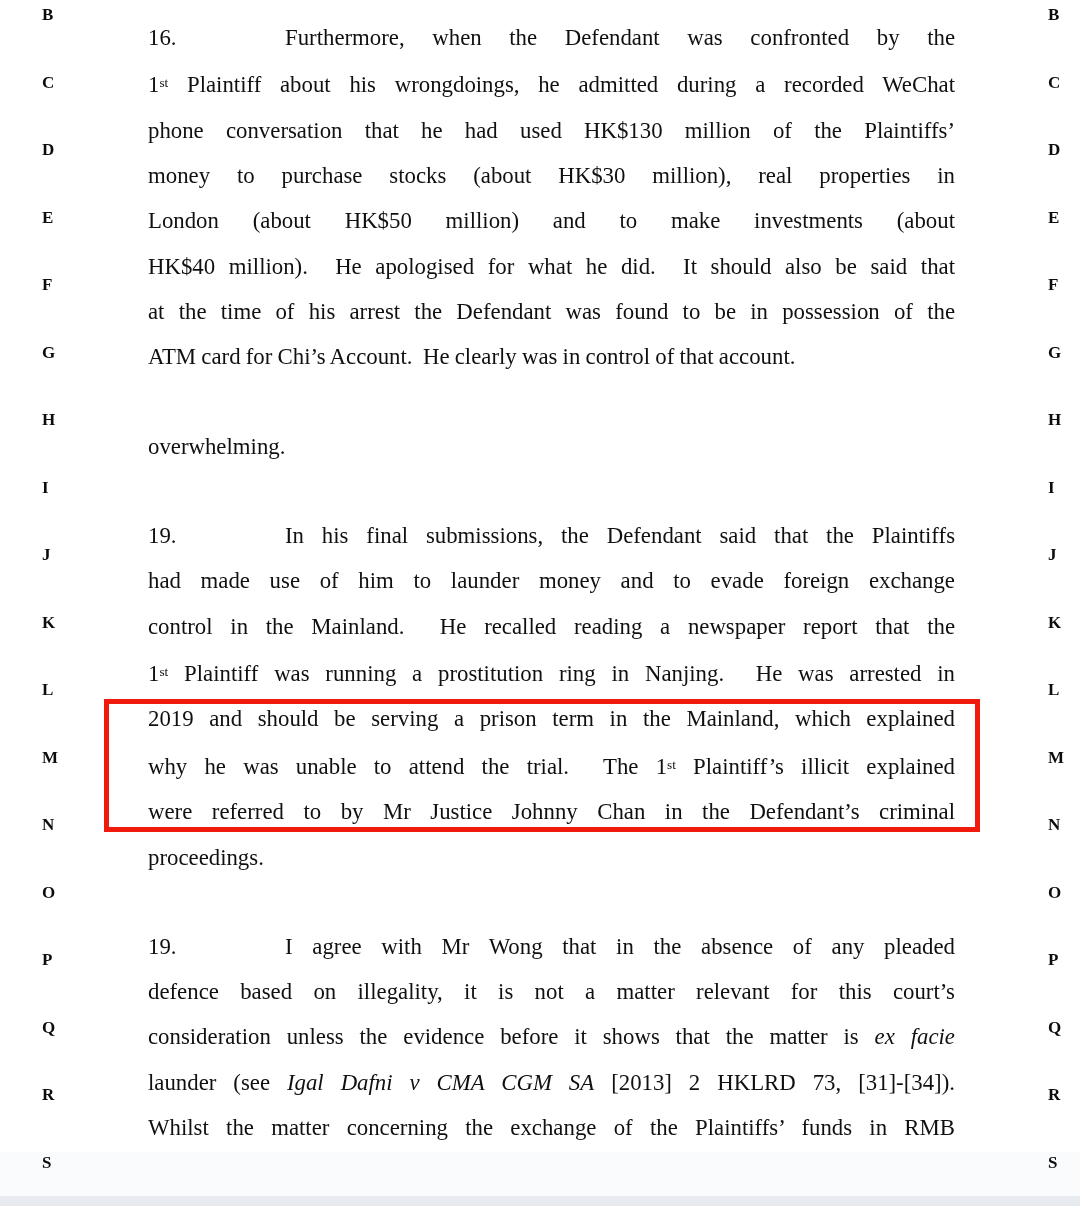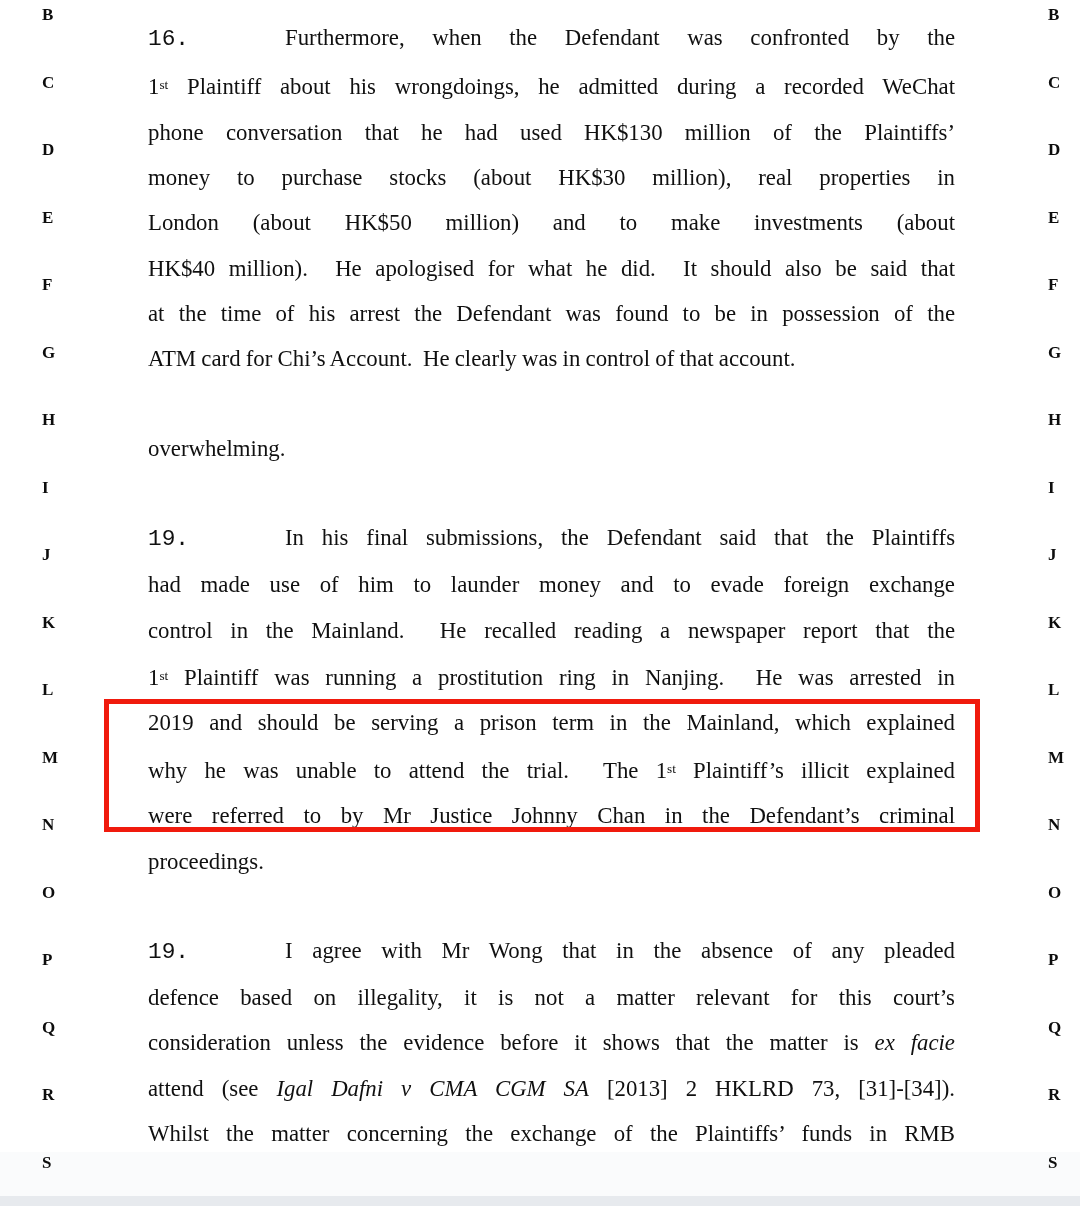--- a/index.html
+++ b/index.html
@@ -32,21 +32,21 @@
   .para { margin: 0; }
   .para + .para { margin-top: 44px; }
   .line {
     font-size: 22.8px;
     line-height: 45.3px;
     text-align: justify;
     text-align-last: justify;
     word-spacing: -0.5px;
   }
   .line.last { text-align-last: left; }
-  .pnum { display: inline-block; width: 137px; font-family: Liberation Mono, monospace; }
+  .pnum { display: inline-block; width: 137px; }
   .sup { font-size: 0.58em; vertical-align: 0.40em; }
   .it  { font-style: italic; }
 
   
   .highlight-box {
     position: absolute;
     left: 104px; top: 699px;
     width: 876px; height: 133px;
     box-sizing: border-box;
     border: 5px solid #f01a0d;
@@ -137,20 +137,20 @@
       <div class="line"><span>1</span><span class="sup">st</span><span> Plaintiff was running a prostitution ring in Nanjing.&nbsp; He was arrested in</span></div>
       <div class="line"><span>2019 and should be serving a prison term in the Mainland, which explained</span></div>
       <div class="line"><span>why he was unable to attend the trial.&nbsp; The 1</span><span class="sup">st</span><span> Plaintiff’s illicit explained</span></div>
       <div class="line"><span>were referred to by Mr Justice Johnny Chan in the Defendant’s criminal</span></div>
       <div class="line last"><span>proceedings.</span></div>
     </div>
     <div class="para">
       <div class="line"><span class="pnum">19.</span><span>I agree with Mr Wong that in the absence of any pleaded</span></div>
       <div class="line"><span>defence based on illegality, it is not a matter relevant for this court’s</span></div>
       <div class="line"><span>consideration unless the evidence before it shows that the matter is </span><span class="it">ex facie</span></div>
-      <div class="line"><span>attend (see </span><span class="it">Igal Dafni v CMA CGM SA</span><span> [2013] 2 HKLRD 73, [31]-[34]).</span></div>
+      <div class="line"><span>launder (see </span><span class="it">Igal Dafni v CMA CGM SA</span><span> [2013] 2 HKLRD 73, [31]-[34]).</span></div>
       <div class="line"><span>Whilst the matter concerning the exchange of the Plaintiffs’ funds in RMB</span></div>
     </div>
   </div>
 
 <div class="highlight-box" style="border-color: rgb(240, 26, 13);"></div>
 
 <div class="bottom-strip"></div>
 
 </body></html>

